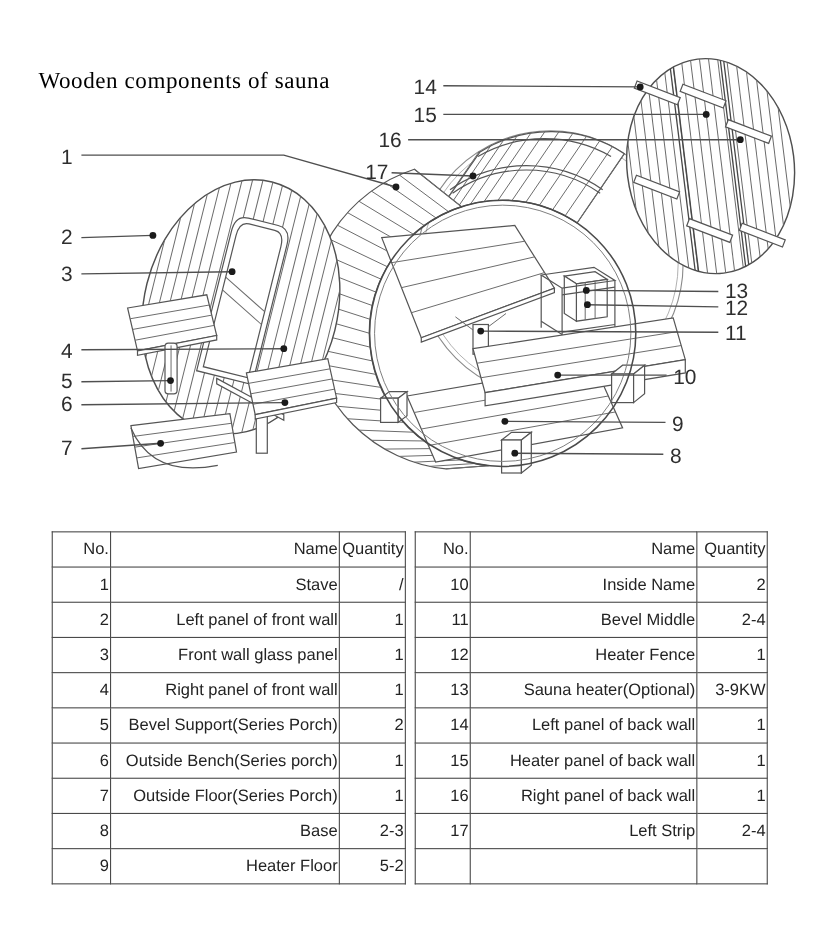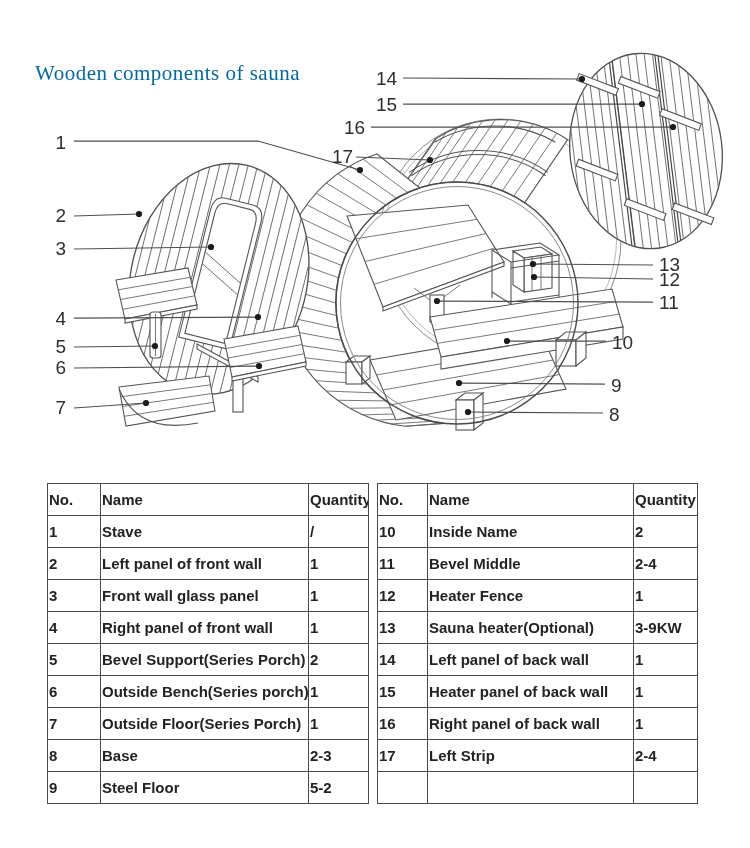--- a/index.html
+++ b/index.html
@@ -1,24 +1,24 @@
 <!DOCTYPE html>
 <html><head>
 <meta charset="utf-8">
 <style>
   html,body{margin:0;padding:0;background:#ffffff;}
   .stage{position:relative;width:750px;height:848px;background:#ffffff;overflow:hidden;
          font-family:"Liberation Sans",sans-serif;}
   .title{position:absolute;left:35px;top:61px;font-family:"Liberation Serif",serif;
-         font-size:21px;color:#0369a1;letter-spacing:0.5px;}
+         font-size:21px;color:#000000;letter-spacing:0.5px;}
   svg.diagram{position:absolute;left:0;top:0;}
   .parts-table{position:absolute;top:483px;border-collapse:collapse;table-layout:fixed;
                font-size:15px;color:#232323;background:#fff;}
-  .parts-table td,.parts-table th{border:1.5px solid #4a4a4a;font-weight:bold;
-               text-align:left;vertical-align:middle;padding:0 1px;height:31px;
+  .parts-table td,.parts-table th{border:1.5px solid #4a4a4a;font-weight:normal;
+               text-align:right;vertical-align:middle;padding:0 1px;height:31px;
                overflow:hidden;white-space:nowrap;}
   .t-left{left:47px;width:321px;}
   .t-right{left:377px;width:320px;}
   .callout-label{font-family:"Liberation Sans",sans-serif;font-size:19px;fill:#2e2e2e;}
   .thin{stroke:#6a6a6a;stroke-width:0.9;}
   .line{stroke:#555555;stroke-width:1.1;fill:#ffffff;}
   .nofill{stroke:#555555;stroke-width:1.1;fill:none;}
 </style>
 </head>
 <body>
@@ -360,21 +360,21 @@
           <td>Outside Floor(Series Porch)</td>
           <td>1</td>
         </tr>
         <tr>
           <td>8</td>
           <td>Base</td>
           <td>2-3</td>
         </tr>
         <tr>
           <td>9</td>
-          <td>Steel Floor</td>
+          <td>Heater Floor</td>
           <td>5-2</td>
         </tr>
       </tbody>
     </table>
 
   <table class="parts-table t-right">
     <colgroup>
         <col style="width:50px">
         <col style="width:206px">
         <col style="width:64px">

